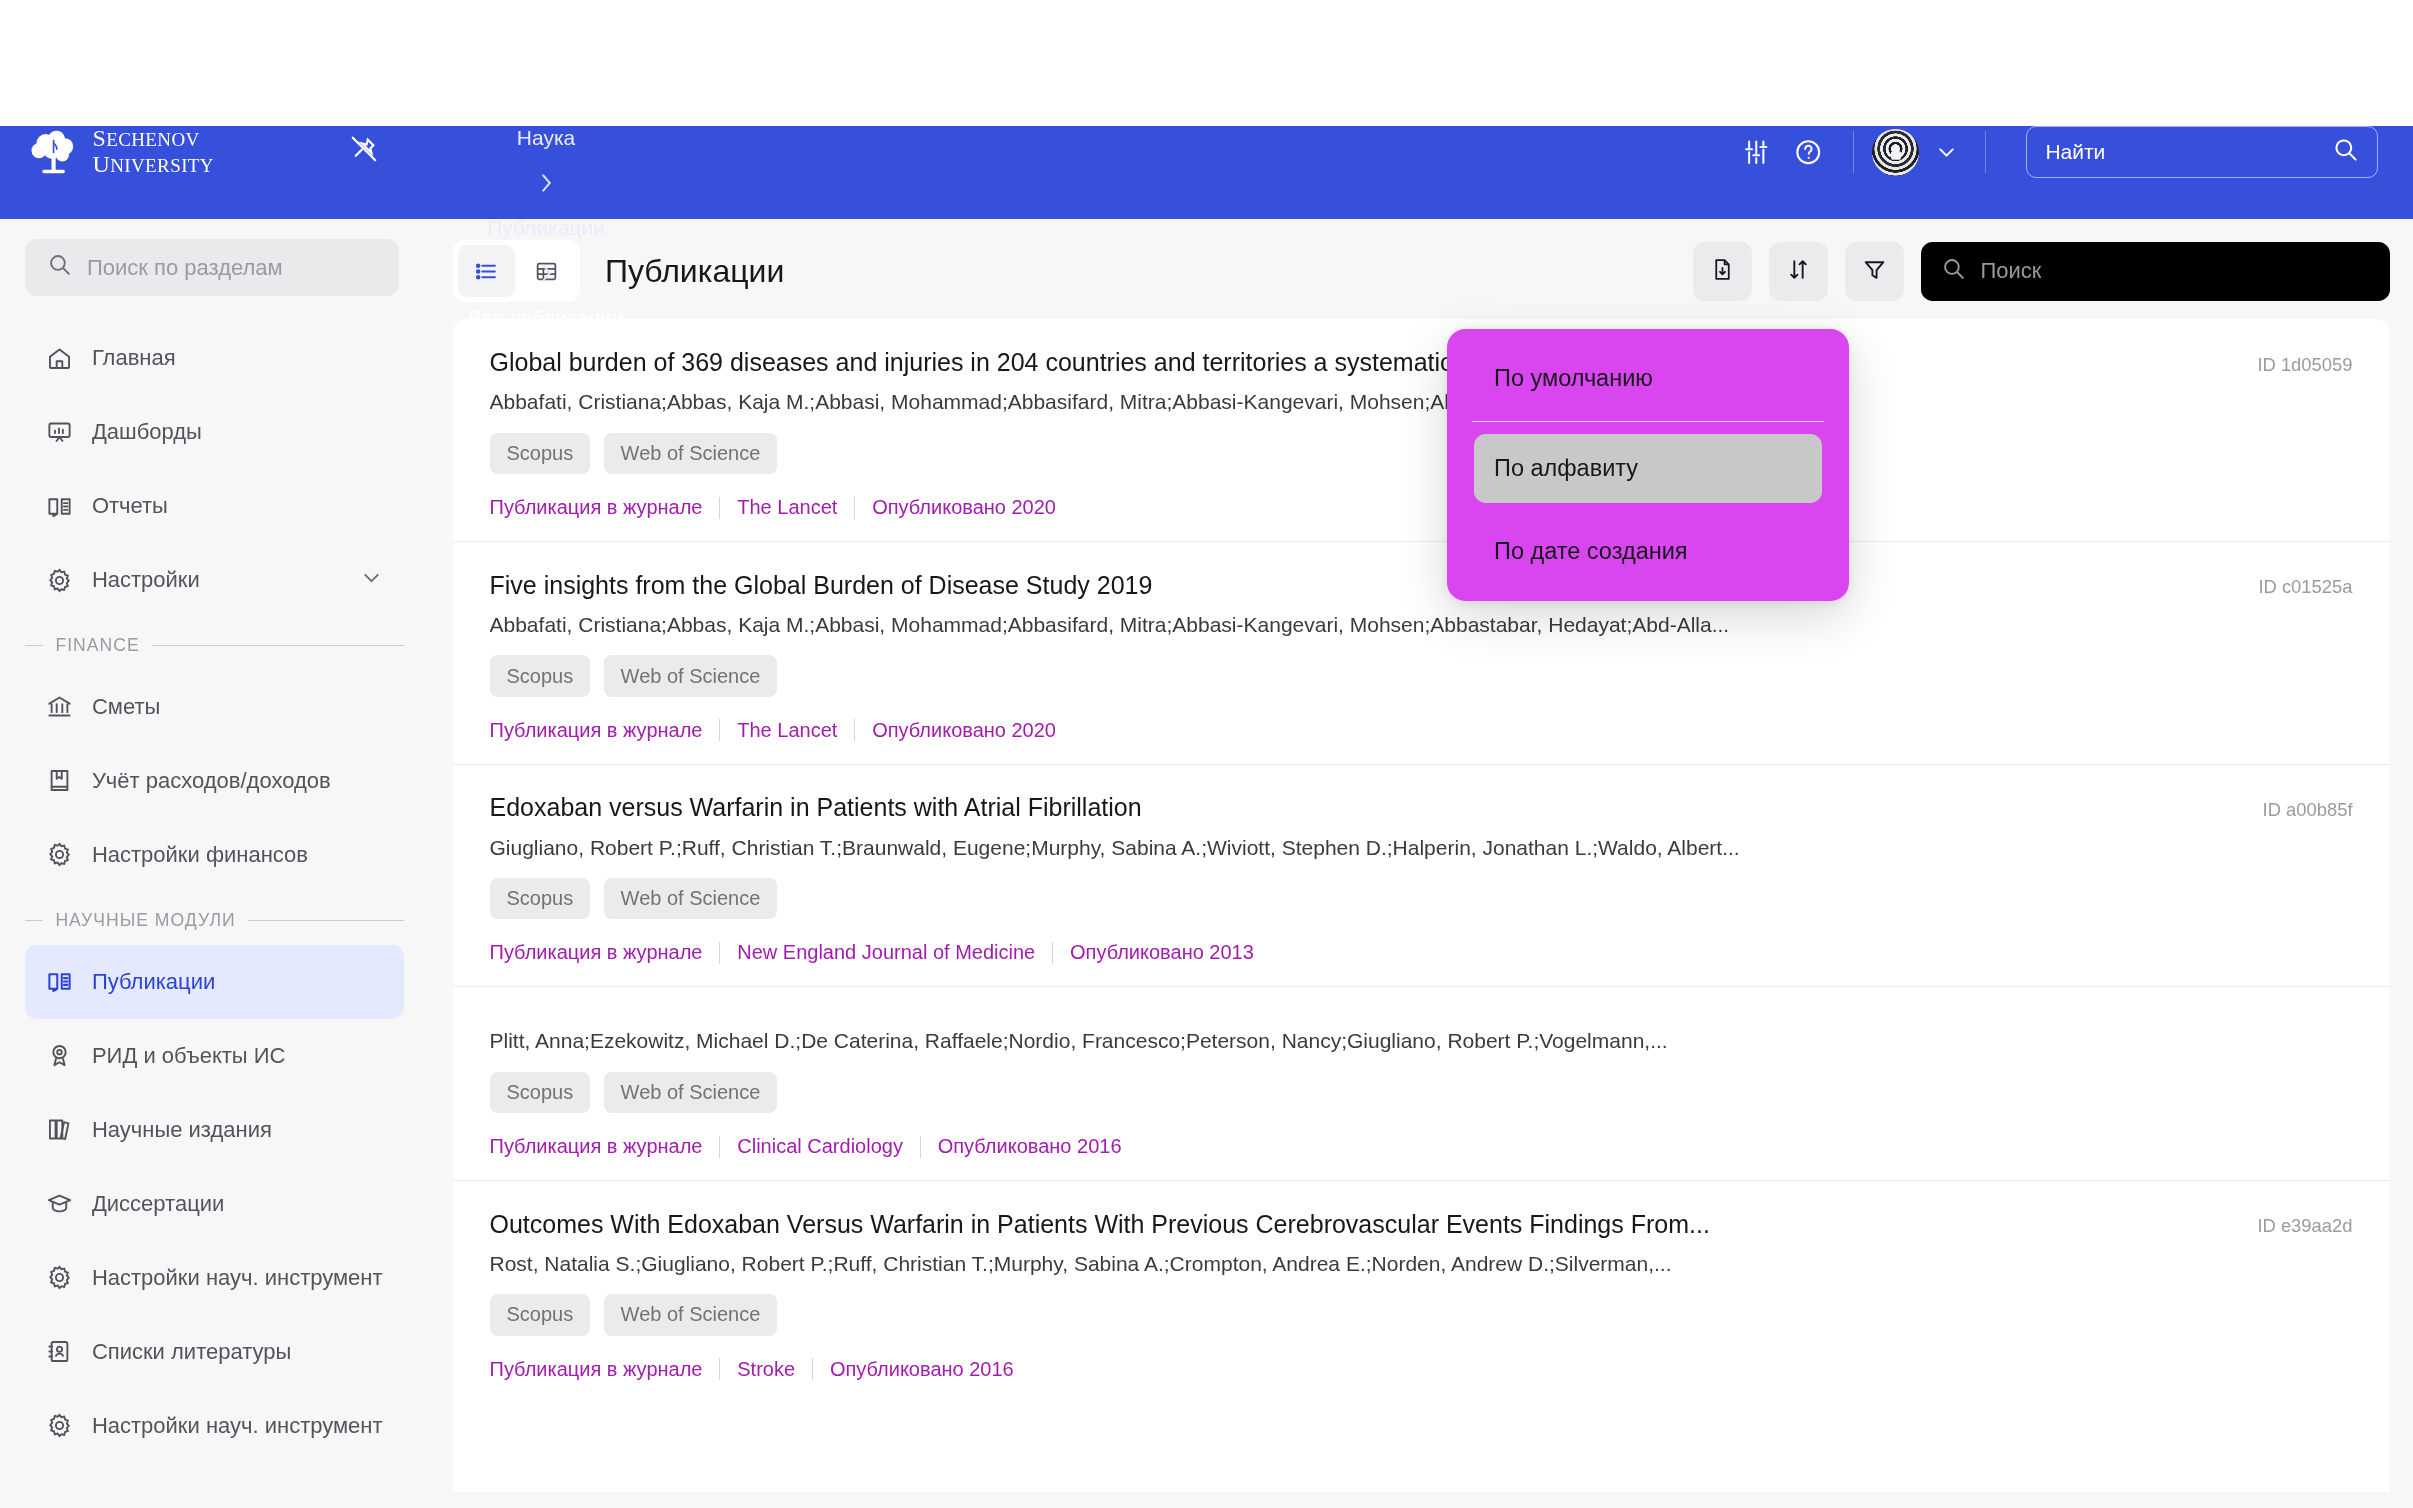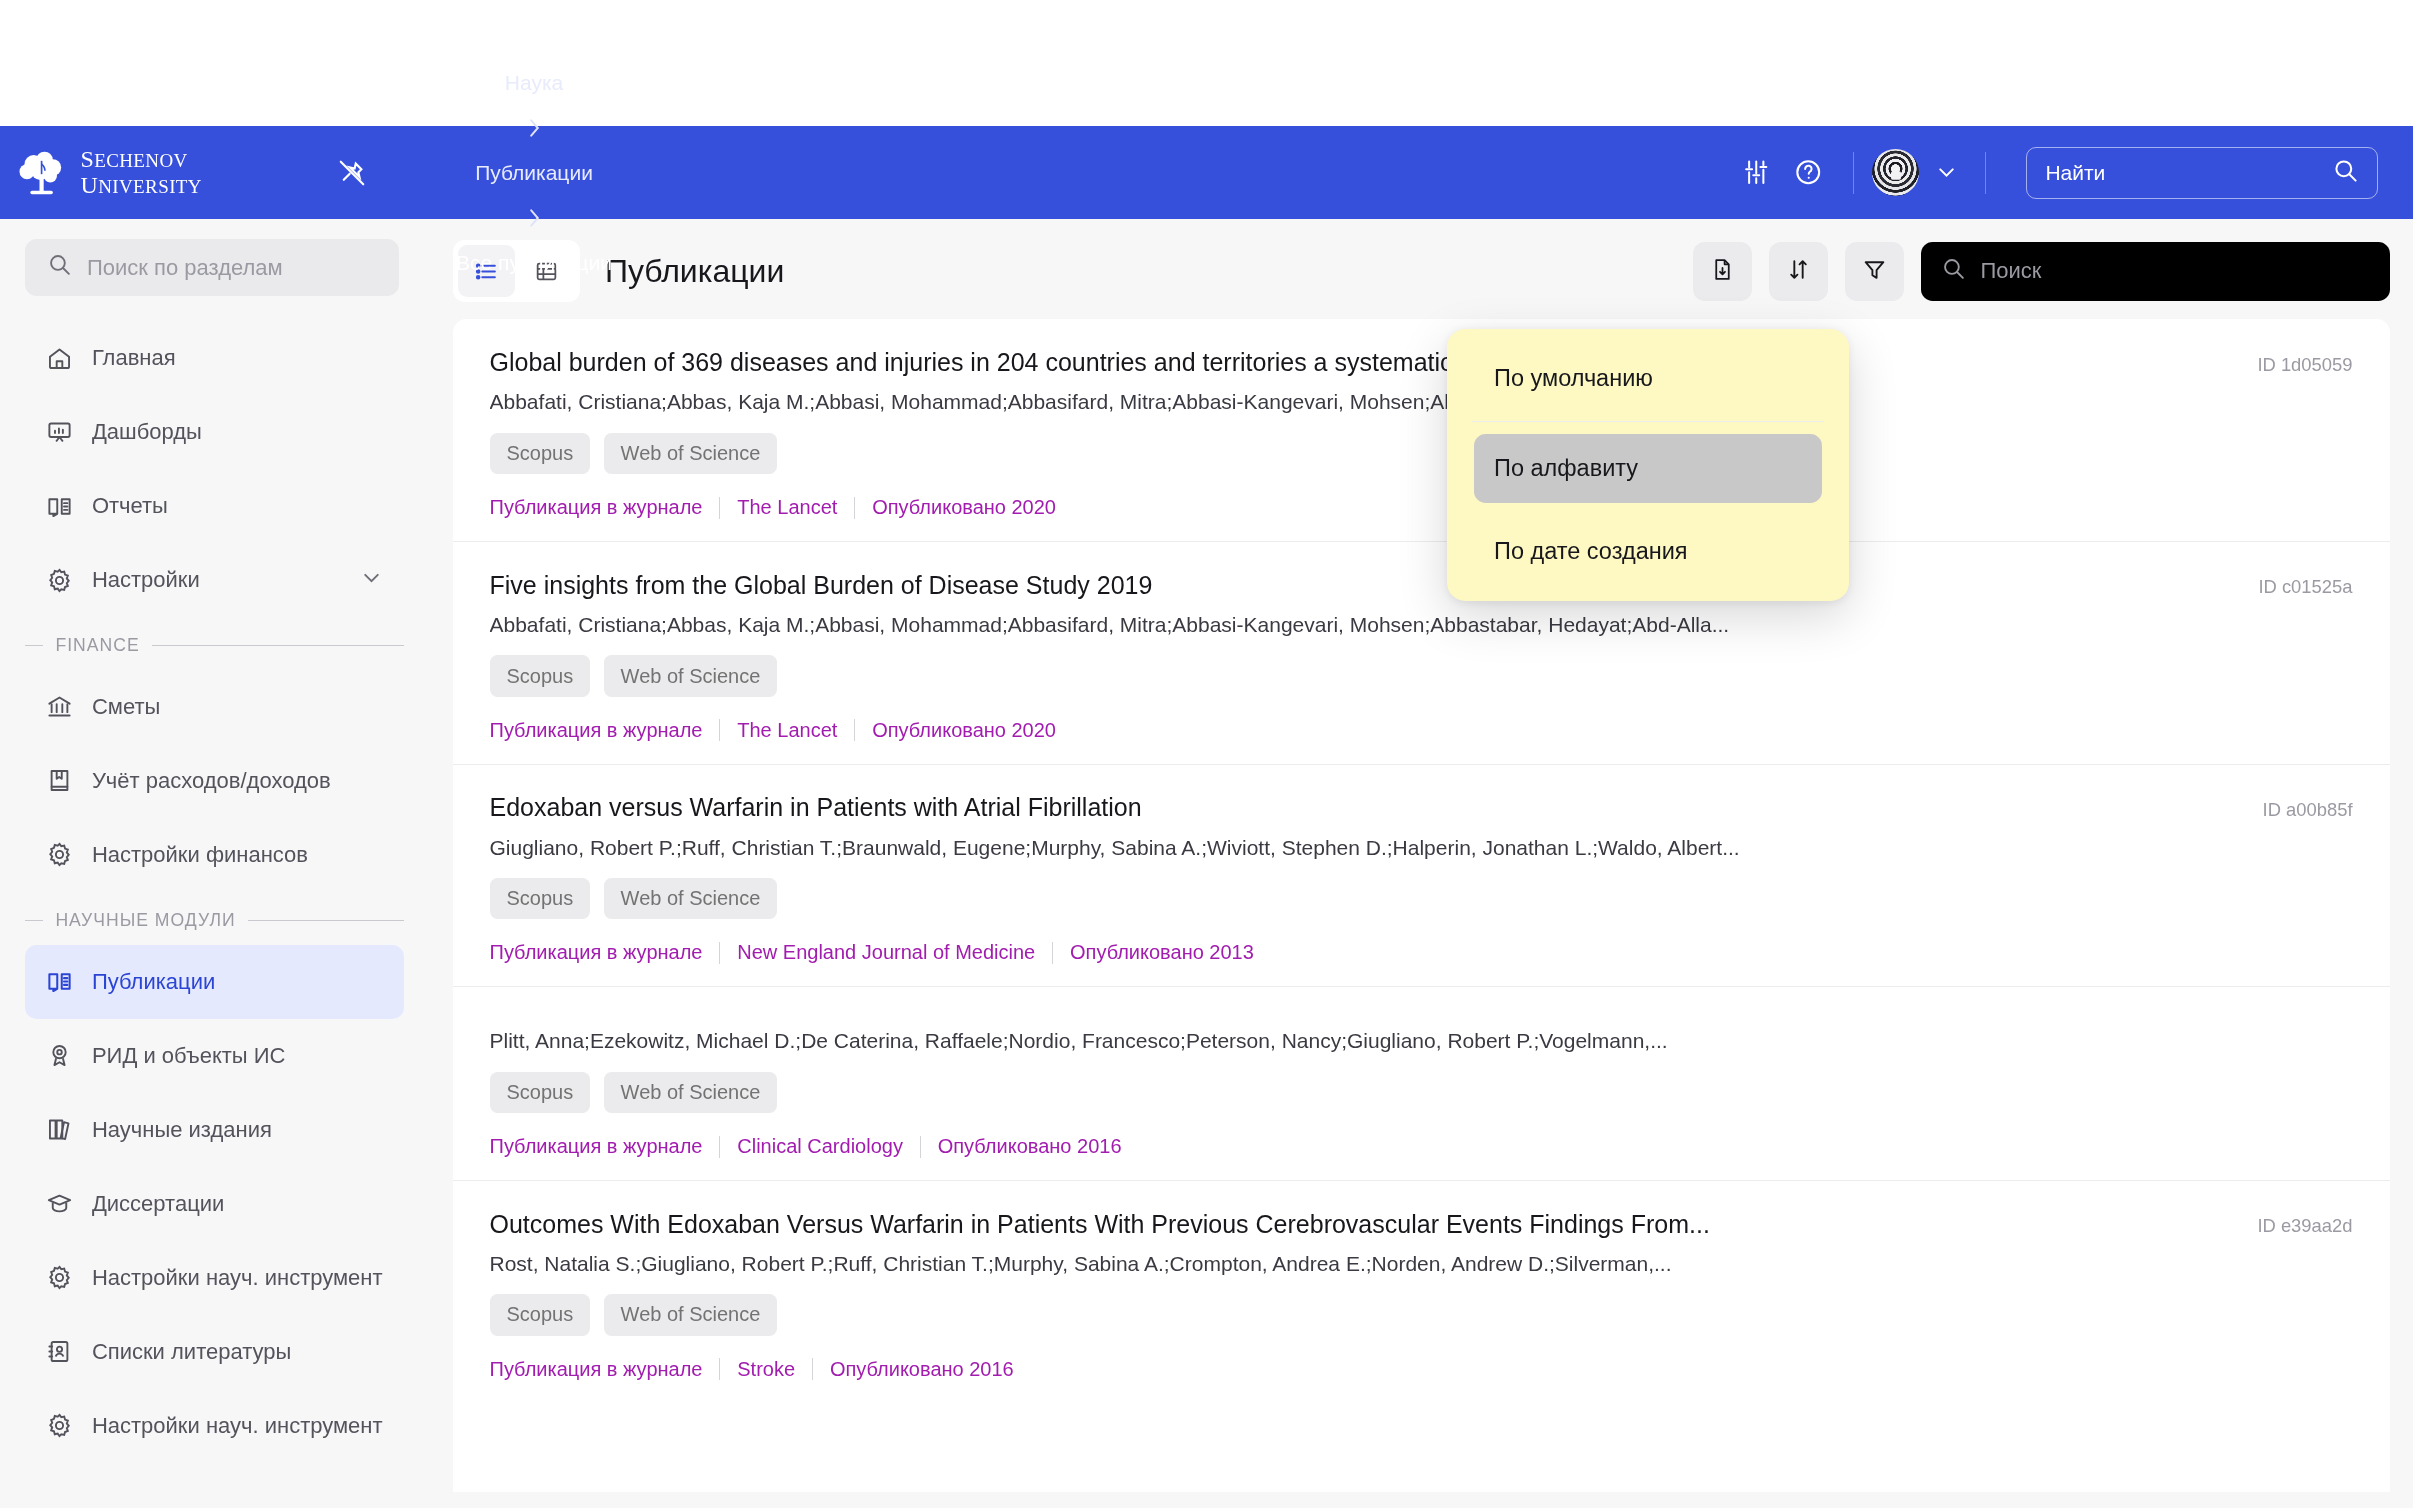--- a/index.html
+++ b/index.html
@@ -10,22 +10,22 @@
     overflow: hidden;
   }
   .page { position: relative; width: 2413px; height: 1508px; background: #ffffff; }
 
   
   .top-band { height: 126px; background: #ffffff; }
 
   
   .header {
     height: 93px; background: #3750dc;
-    display: flex; align-items: center;
-    padding: 0 35px 0 17px;
+    display: flex; align-items: flex-start;
+    padding: 0 35px 0 29px;
     position: relative;
   }
   .brand { display: flex; align-items: center; gap: 13.4px; width: 277px; flex: none; }
   .brand-mark { width: 50px; height: 47px; flex: none; }
   .brand-text { color: #fff; line-height: 1.08; font-family: "Liberation Serif", serif; }
   .brand-text div { font-size: 19px; letter-spacing: 0.4px; }
   .brand-text div:first-child::first-letter,
   .brand-text div:last-child::first-letter { font-size: 24px; }
   .brand-text div { text-transform: uppercase; }
 
@@ -115,21 +115,21 @@
     white-space: nowrap; overflow: hidden; text-overflow: ellipsis;
   }
   .chips { display: flex; gap: 13.4px; margin-top: 18.4px; }
   .chip { background: #ebebed; border-radius: 7.5px; padding: 9.2px 17px; font-size: 20px; color: #737373; }
   .meta { display: flex; align-items: center; gap: 17px; margin-top: 22px; font-size: 20px; color: #a21caf; }
   .meta .bar { width: 0.8px; height: 22px; background: #d4d4d9; }
 
   
   .dropdown {
     position: absolute; left: 1447px; top: 329px; width: 402px;
-    background: #fef9c3; border-radius: 18.4px; padding: 18.4px 0;
+    background: #d946ef; border-radius: 18.4px; padding: 18.4px 0;
     box-shadow: 0 15px 50px rgba(0,0,0,.16), 0 1.7px 8.4px rgba(0,0,0,.07);
     z-index: 50;
   }
   .dd-item { height: 62px; display: flex; align-items: center; padding: 0 47px; font-size: 23.5px; color: #17171c; }
   .dd-sep { height: 0.8px; background: #ededef; margin: 11.7px 25px; }
   .dd-item.hl { background: #c8c8c8; border-radius: 11.7px; margin: 0 27px; padding: 0 20px; height: 69px; }
 </style>
 </head>
 <body>
 

